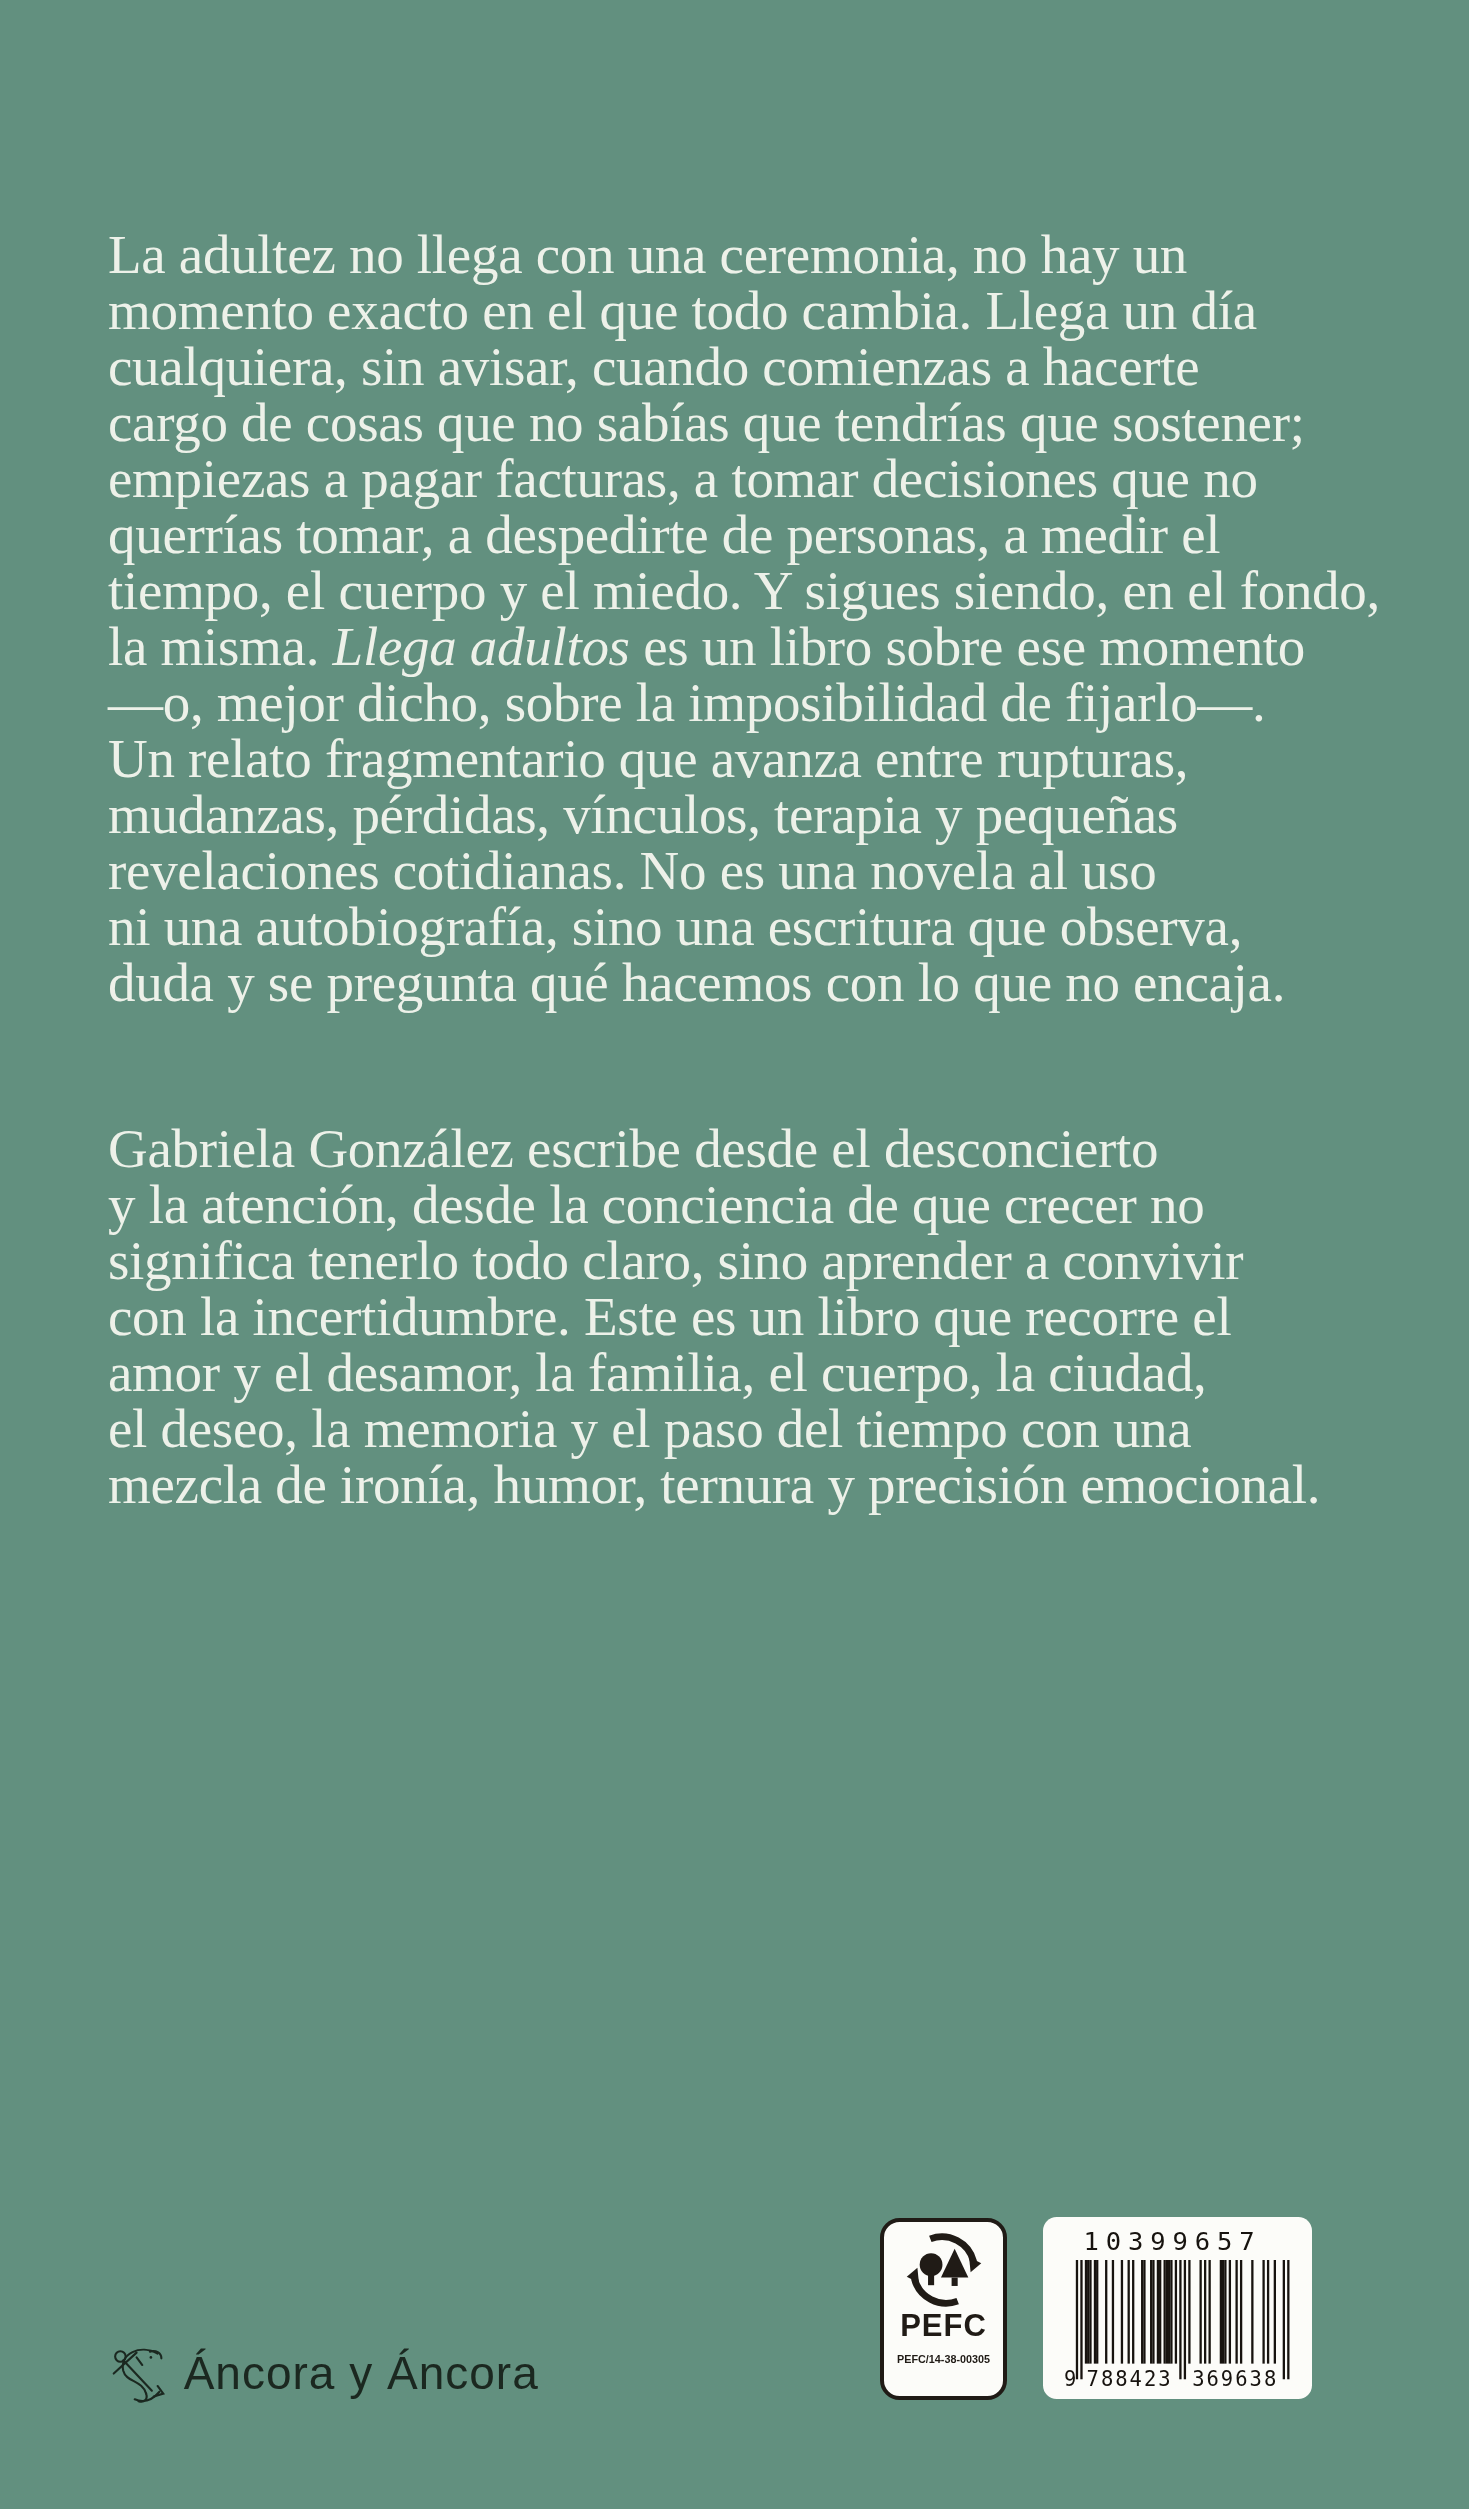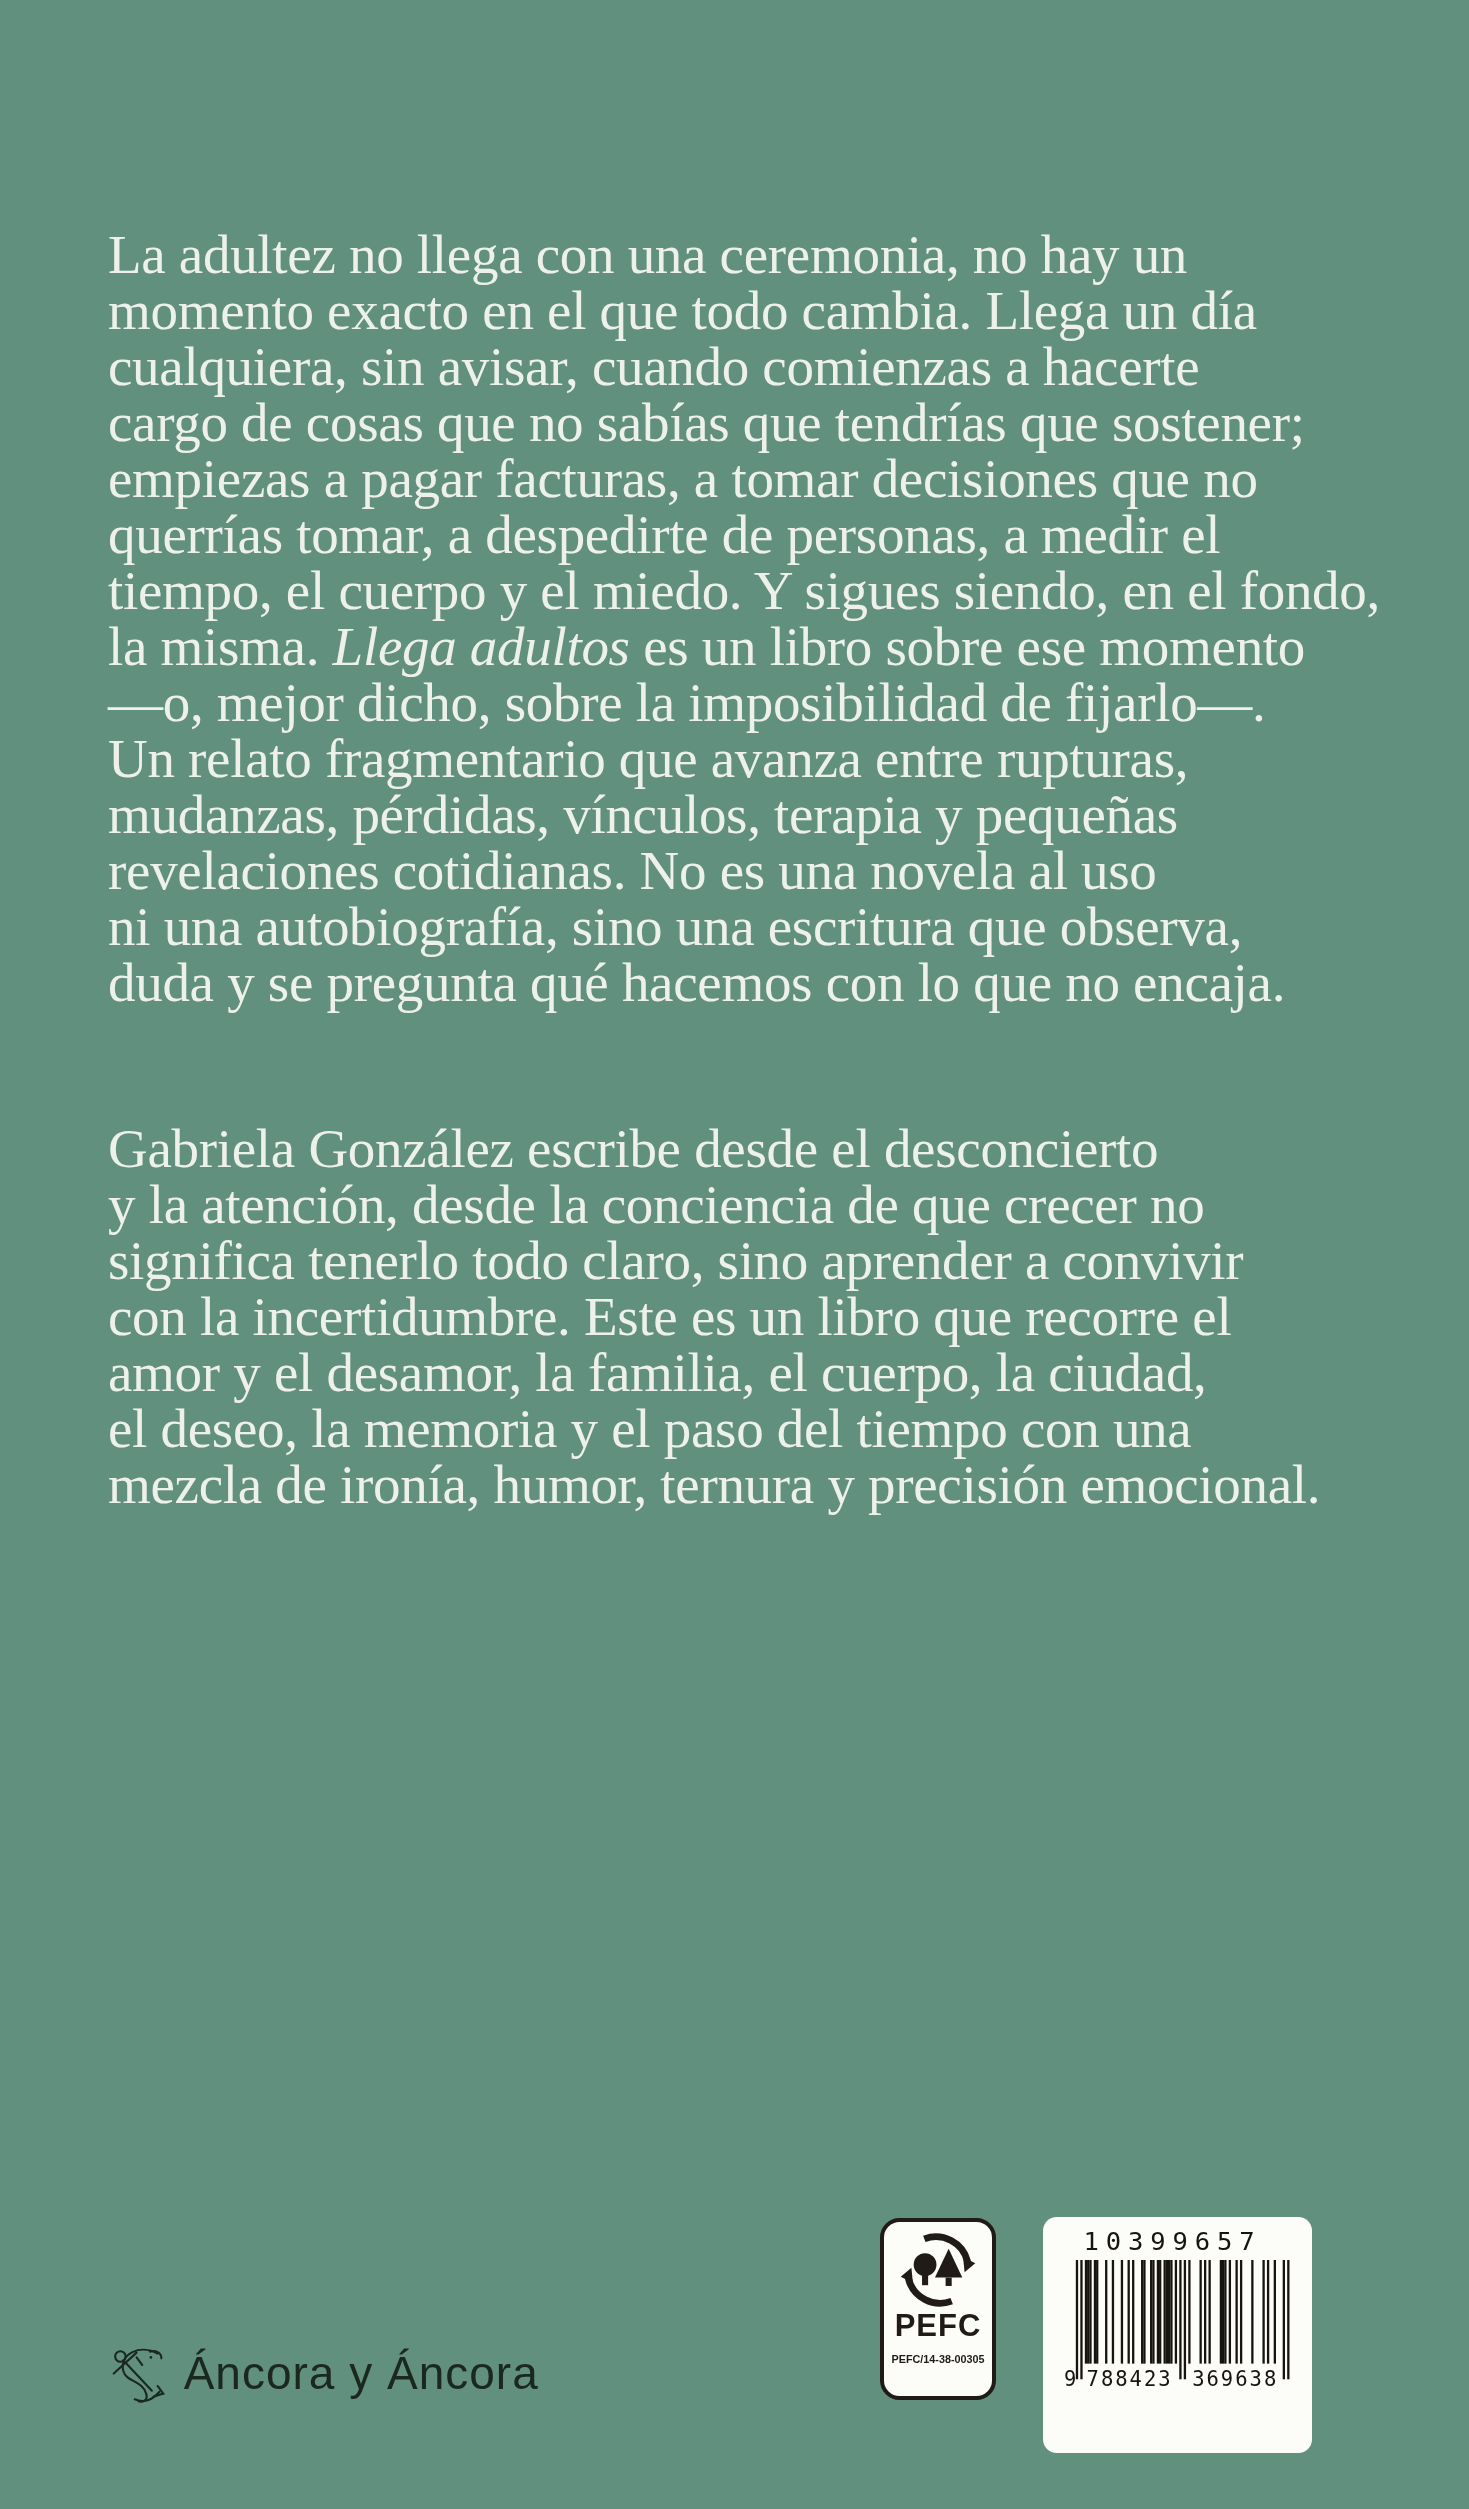--- a/index.html
+++ b/index.html
@@ -22,36 +22,36 @@
     position:absolute;left:108px;top:2343px;height:65px;
     display:flex;align-items:center;gap:14.7px;color:#1b2820;
   }
   .imprint svg{width:61px;height:65px;flex:0 0 auto;}
   .imprint-name{
     font-family:"Liberation Sans",sans-serif;font-size:46px;font-weight:400;
     letter-spacing:1px;line-height:1;padding-bottom:5.9px;
   }
 
   .pefc-badge{
-    position:absolute;left:880px;top:2218px;width:116px;height:182px;
+    position:absolute;left:880px;top:2218px;width:127px;height:182px;
     box-sizing:border-box;background:#fcfcf9;border:4.9px solid #201b16;border-radius:19.6px;
     display:flex;flex-direction:column;align-items:center;
   }
   .pefc-badge svg{width:76px;height:76px;margin-top:9.8px;}
   .pefc-word{
     font-family:"Liberation Sans",sans-serif;font-weight:bold;font-size:31px;
     letter-spacing:1px;color:#201b16;line-height:1;margin-top:2px;
   }
   .pefc-license{
     font-family:"Liberation Sans",sans-serif;font-weight:bold;font-size:10.8px;
     color:#201b16;margin-top:11.8px;letter-spacing:0;
   }
 
   .barcode-card{
-    position:absolute;left:1043px;top:2217px;width:269px;height:236px;
+    position:absolute;left:1043px;top:2217px;width:269px;height:182px;
     background:#fcfcf9;border-radius:13.7px;
   }
   .barcode-number{
     position:absolute;top:8.8px;left:0;right:9.8px;text-align:center;
     font-family:"DejaVu Sans Mono",monospace;font-size:25.5px;letter-spacing:6.9px;
     color:#17130f;
   }
   #barcode-svg{position:absolute;left:20.6px;top:43px;}
   #barcode-svg rect{fill:#17130f;}
   #barcode-svg text{fill:#17130f;font-family:"DejaVu Sans Mono",monospace;font-size:21px;}

